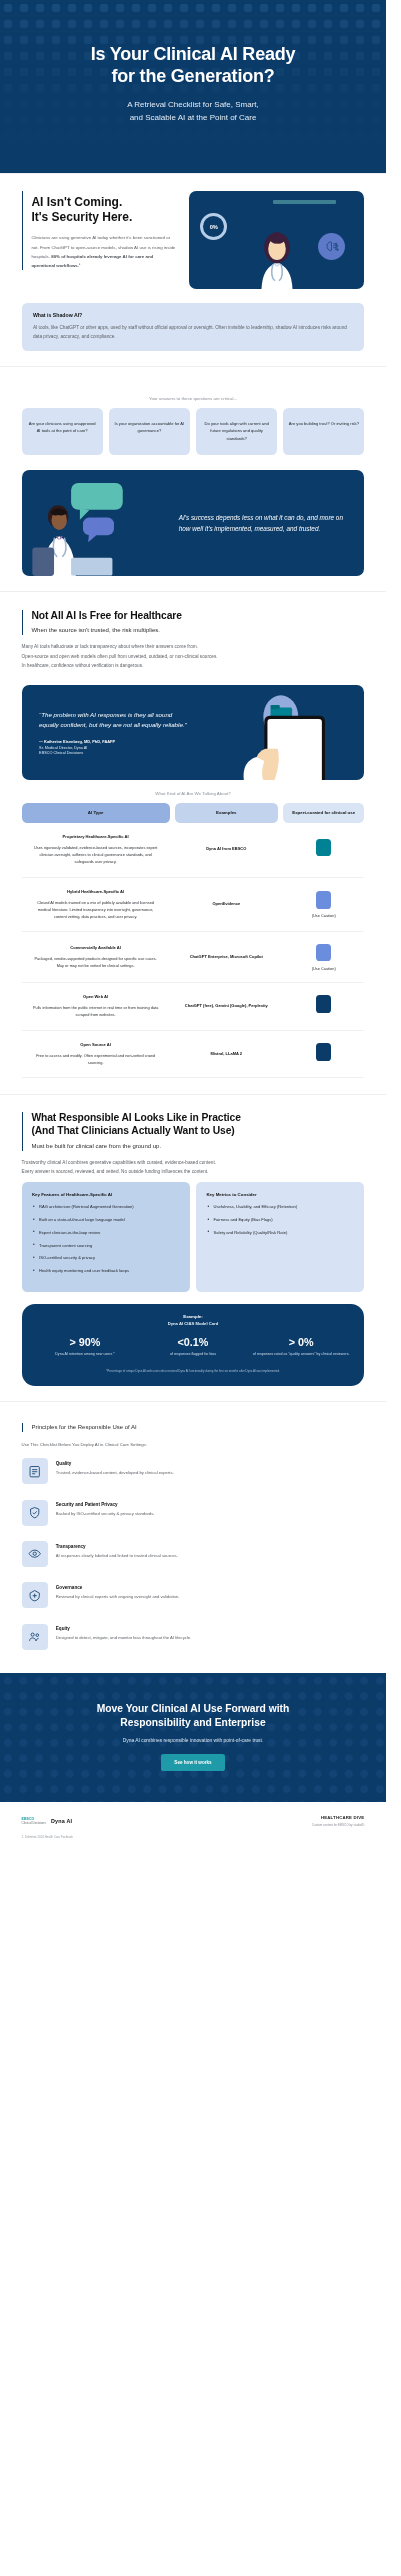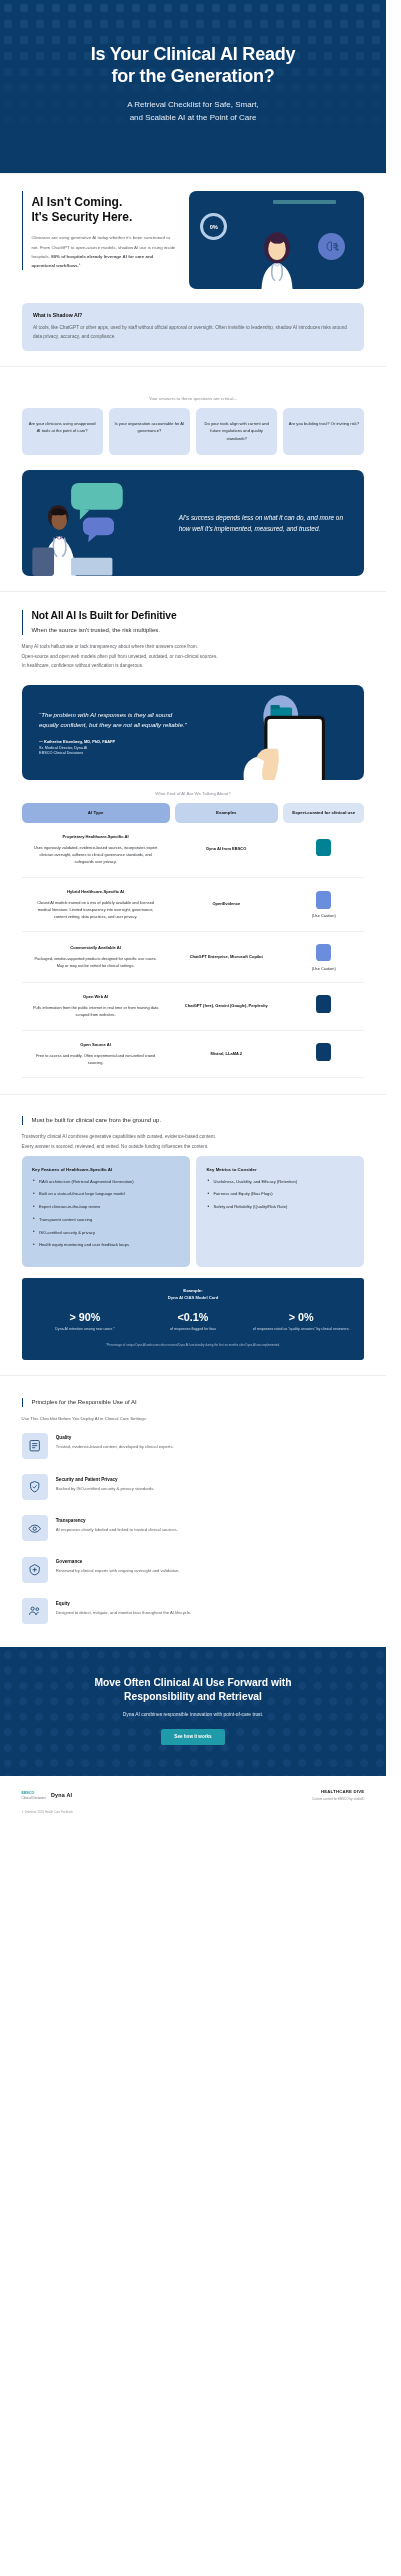--- a/index.html
+++ b/index.html
@@ -194,21 +194,21 @@
   .fcard li {
     list-style: none; font-size: 4.1px; color: #1d2126; line-height: 1.85;
     padding-left: 7.2px; position: relative; margin-bottom: 5.2px;
   }
   .fcard li::before {
     content: "•"; position: absolute; left: 1px; top: -0.5px; font-size: 4.6px; color: #1d2126;
   }
 
   
   .stats {
-    background: #0b3b68; border-radius: 3px; margin-top: 11.3px;
+    background: #0b3b68; border-radius: 13px; margin-top: 11.3px;
     padding: 10.3px 9.3px 12.4px; color: #fff; text-align: center;
   }
   .stats-title { font-size: 4.4px; font-weight: 700; }
   .stats-sub { font-size: 4.2px; font-weight: 700; margin-top: 2.1px; color: #e6eef7; }
   .stat-row { display: flex; margin-top: 10.3px; }
   .stat { flex: 1; padding: 0 4.1px; }
   .stat .v { font-size: 10.8px; font-weight: 700; color: #fff; }
   .stat .l { font-size: 3.6px; color: #cfdceb; line-height: 1.65; margin-top: 4.1px; }
   .stats-foot { font-size: 2.9px; color: #a9bed4; line-height: 1.6; margin-top: 10.3px; }
 
@@ -351,21 +351,21 @@
           <rect x="95" y="170" width="80" height="34" rx="3" fill="#b9cde4"></rect>
           <rect x="20" y="150" width="42" height="55" rx="6" fill="#4c5f84"></rect>
         </svg>
       </div>
       <div class="banner-text">AI's success depends less on what it can do, and more on how well it's implemented, measured, and trusted.</div>
     </div>
   </section>
 
   <section class="section">
     <div class="rule">
-      <div class="sec-title">Not All AI Is Built for Definitive</div>
+      <div class="sec-title">Not All AI Is Free for Healthcare</div>
       <div class="sec-sub">When the source isn't trusted, the risk multiplies.</div>
     </div>
 
     <div class="body-text">
       <div>Many AI tools hallucinate or lack transparency about where their answers come from.</div>
       <div>Open-source and open web models often pull from unvetted, outdated, or non-clinical sources.</div>
       <div>In healthcare, confidence without verification is dangerous.</div>
     </div>
 
     <div class="banner quote-banner">
@@ -456,20 +456,24 @@
         <div class="td-3">
           <div class="chip" style="background:#0b3b68"></div>
           <div class="chip-note"></div>
         </div>
       </div>
     </div>
   </section>
 
   <section class="section">
     <div class="rule">
+      <div class="sec-title">
+        <span>What Responsible AI Looks Like in Practice</span><br>
+        <span>(And That Clinicians Actually Want to Use)</span>
+      </div>
       <div class="sec-sub">Must be built for clinical care from the ground up.</div>
     </div>
 
     <div class="body-text">
       <div>Trustworthy clinical AI combines generative capabilities with curated, evidence-based content.</div>
       <div>Every answer is sourced, reviewed, and vetted. No outside funding influences the content.</div>
     </div>
 
     <div class="frow">
       <div class="fcard fcard-a">
@@ -585,22 +589,22 @@
         <div class="t">Equity</div>
         <div class="d">Designed to detect, mitigate, and monitor bias throughout the AI lifecycle.</div>
       </div>
     </div>
   </section>
 
   <section class="cta">
     <div class="cta-dots"></div>
     <div class="cta-inner">
       <h3>
-        <span>Move Often Clinical AI Use Forward with</span><br>
-        <span>Responsibility and Retrieval</span>
+        <span>Move Your Clinical AI Use Forward with</span><br>
+        <span>Responsibility and Enterprise</span>
       </h3>
       <p>Dyna AI combines responsible innovation with point-of-care trust.</p>
       <button class="cta-btn">See how it works</button>
     </div>
   </section>
 
   <footer class="footer">
     <div class="fl">
       <div>
         <div class="ebsco-mark">EBSCO</div>

